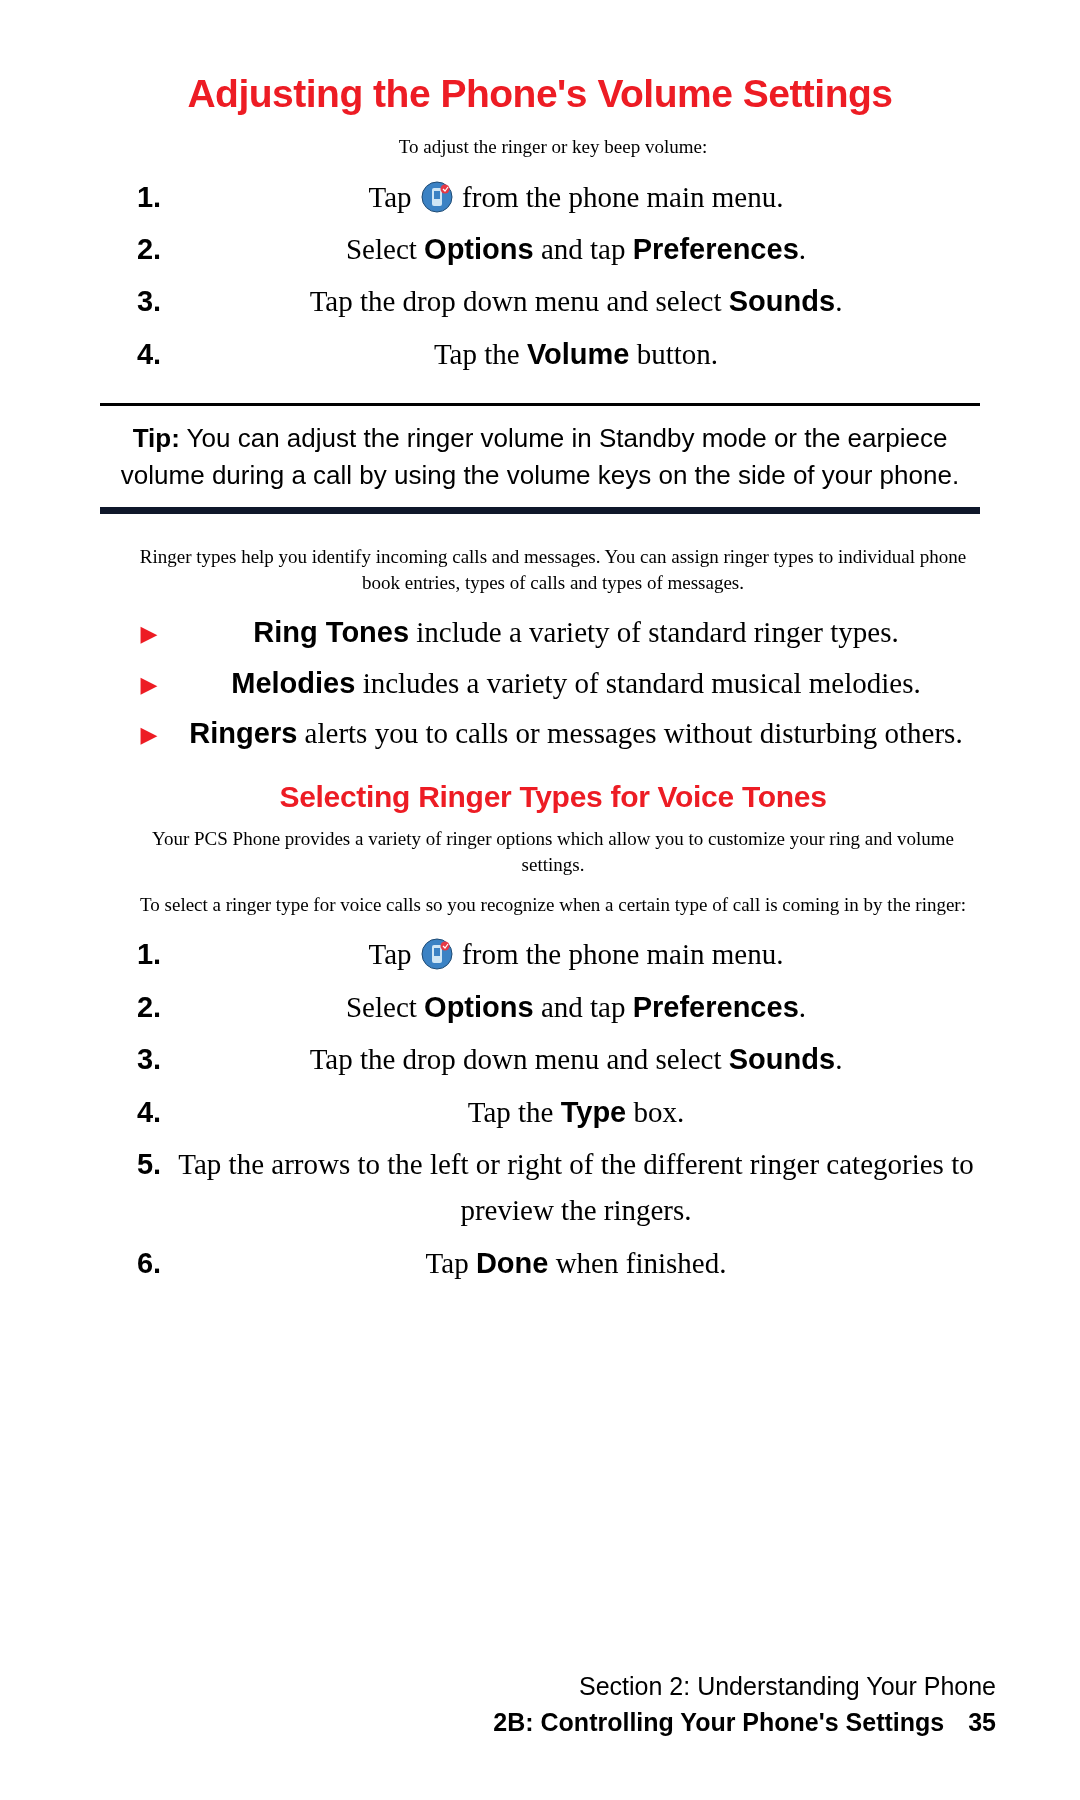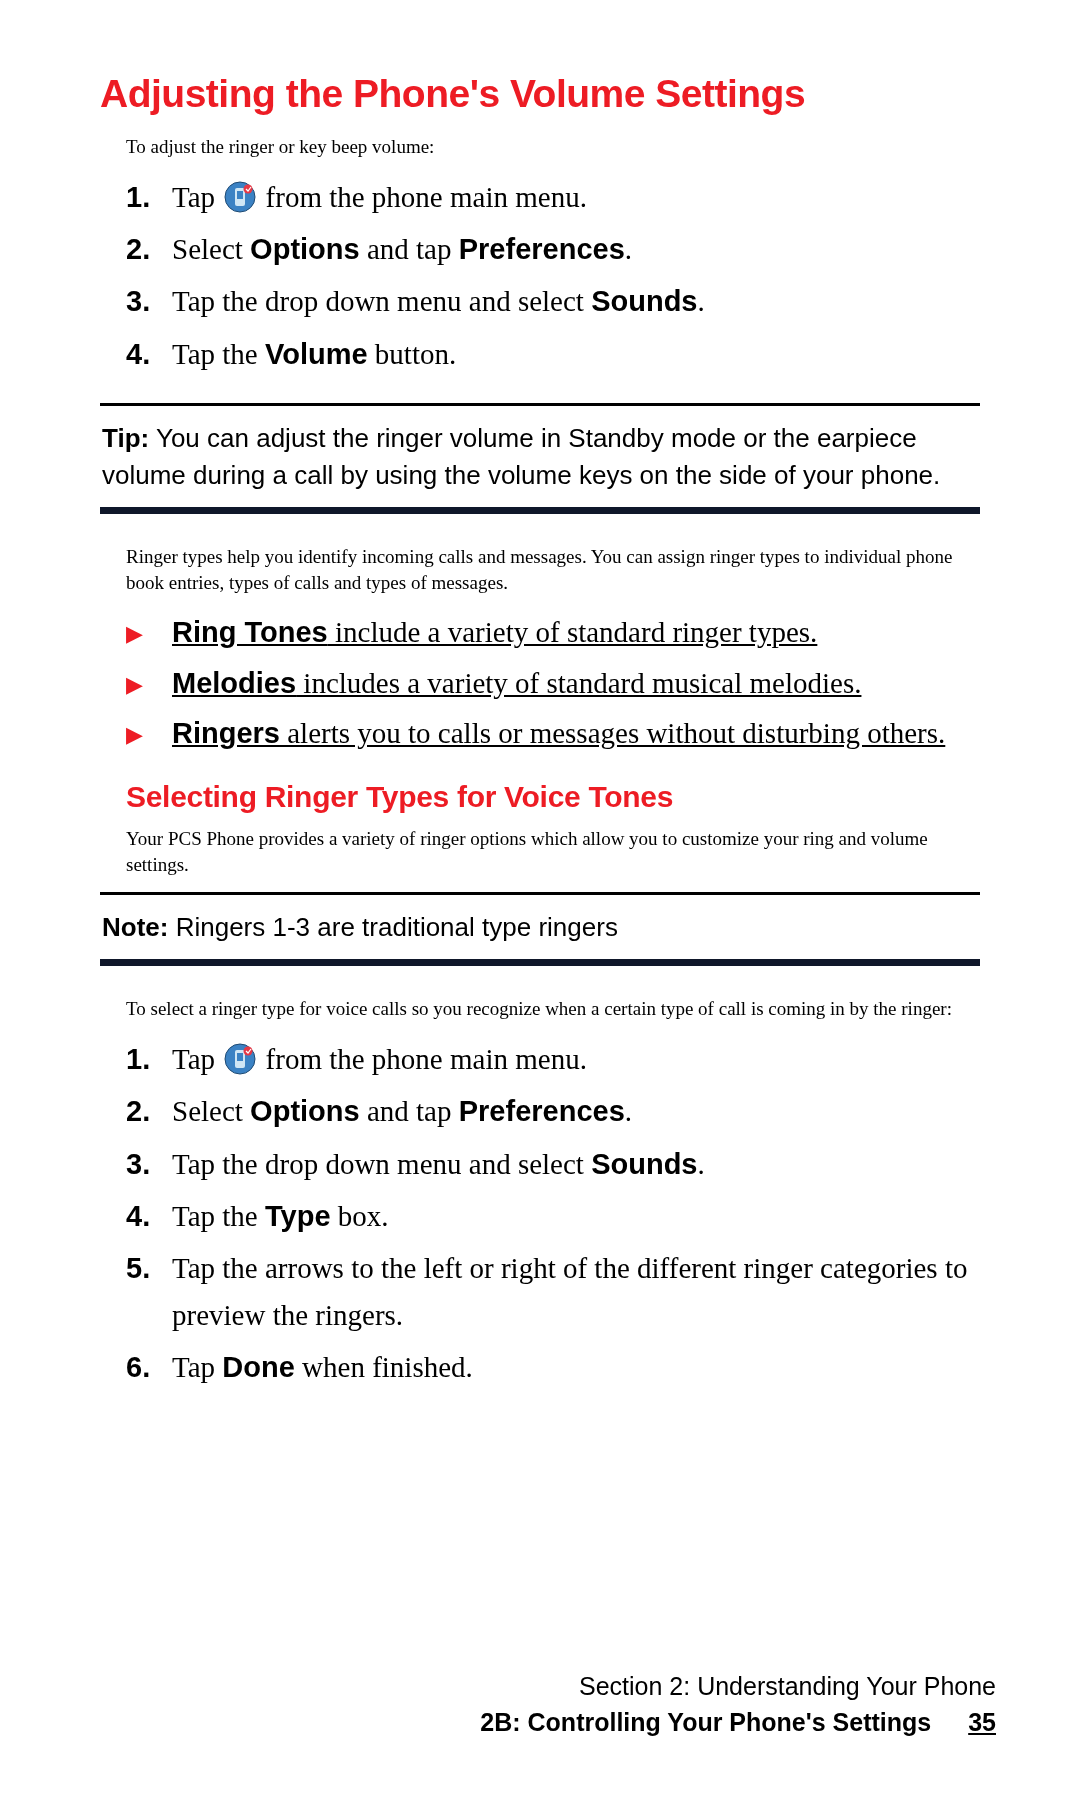--- a/index.html
+++ b/index.html
@@ -12,20 +12,21 @@
     margin: 0;
     width: 1080px;
     height: 1800px;
     background: #ffffff;
     font-family: Georgia, "Times New Roman", serif;
     color: var(--black);
     position: relative;
   }
   .page {
     padding: 72px 100px 0 100px;
+    text-align: center;
   }
   .h1 {
     font-family: "Helvetica Neue", Helvetica, Arial, sans-serif;
     font-weight: 800;
     color: var(--red);
     font-size: 39px;
     letter-spacing: -0.5px;
     margin: 0 0 18px 0;
   }
   .intro {
@@ -79,42 +80,42 @@
     align-items: baseline;
     margin-bottom: 4px;
   }
   .tri {
     color: var(--red);
     font-size: 22px;
     min-width: 46px;
     position: relative;
     top: -1px;
   }
-  .blt-body { flex: 1; text-decoration: underline; }
+  .blt-body { flex: 1; }
   .h2 {
     font-family: "Helvetica Neue", Helvetica, Arial, sans-serif;
     font-weight: 800;
     color: var(--red);
     font-size: 30px;
     margin: 6px 0 12px 0;
     padding-left: 26px;
     letter-spacing: -0.3px;
   }
   .footer {
     position: absolute;
     bottom: 60px;
     right: 84px;
     text-align: right;
     font-family: "Helvetica Neue", Helvetica, Arial, sans-serif;
     font-size: 25px;
     line-height: 1.45;
   }
   .footer .fl1 { font-weight: 400; }
   .footer .fl2 { font-weight: 800; }
-  .footer .pg { margin-left: 37px; text-decoration: underline; }
+  .footer .pg { margin-left: 24px; }
 </style>
 </head>
 <body>
 
 <div class="page">
 
   <h1 class="h1">Adjusting the Phone's Volume Settings</h1>
   <p class="intro">To adjust the ringer or key beep volume:</p>
 
   <div class="ol">
@@ -171,23 +172,20 @@
     </div>
     <div class="blt">
       <span class="tri">▶</span>
       <span class="blt-body"><span class="b">Ringers</span><span> alerts you to calls or messages without disturbing others.</span></span>
     </div>
   </div>
 
   <h2 class="h2">Selecting Ringer Types for Voice Tones</h2>
   <p class="intro">Your PCS Phone provides a variety of ringer options which allow you to customize your ring and volume settings.</p>
 
-  <div class="rule-box">
-    <span class="label">Note:</span><span> Ringers 1-3 are traditional type ringers</span>
-  </div>
 
   <p class="intro">To select a ringer type for voice calls so you recognize when a certain type of call is coming in by the ringer:</p>
 
   <div class="ol">
     <div class="li">
       <span class="li-num">1.</span>
       <span class="li-body">
         <span>Tap </span>
         <span class="phone-icon">
           <svg width="32" height="32" viewBox="0 0 32 32">

